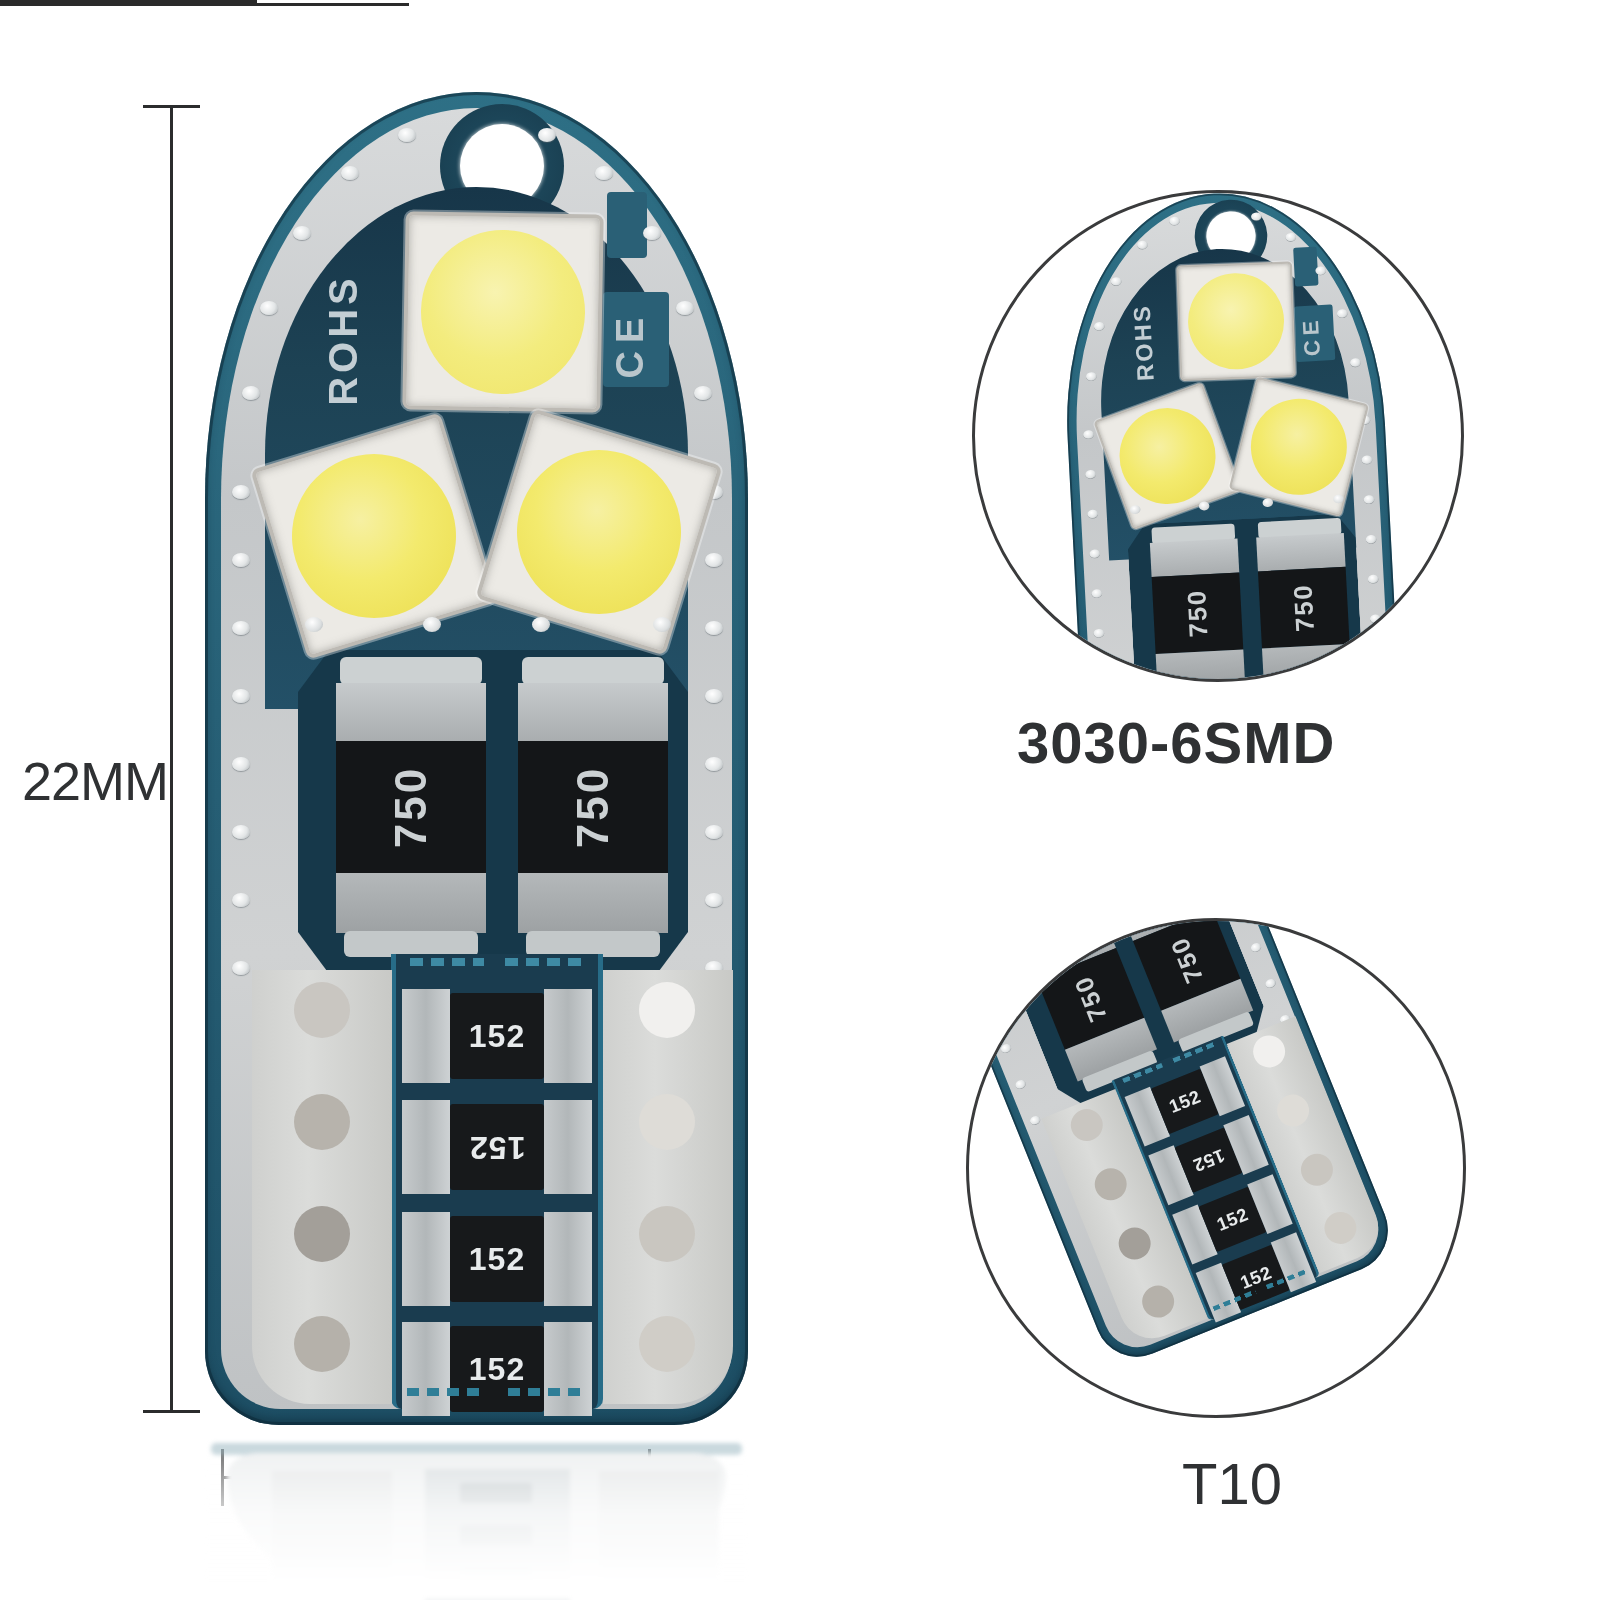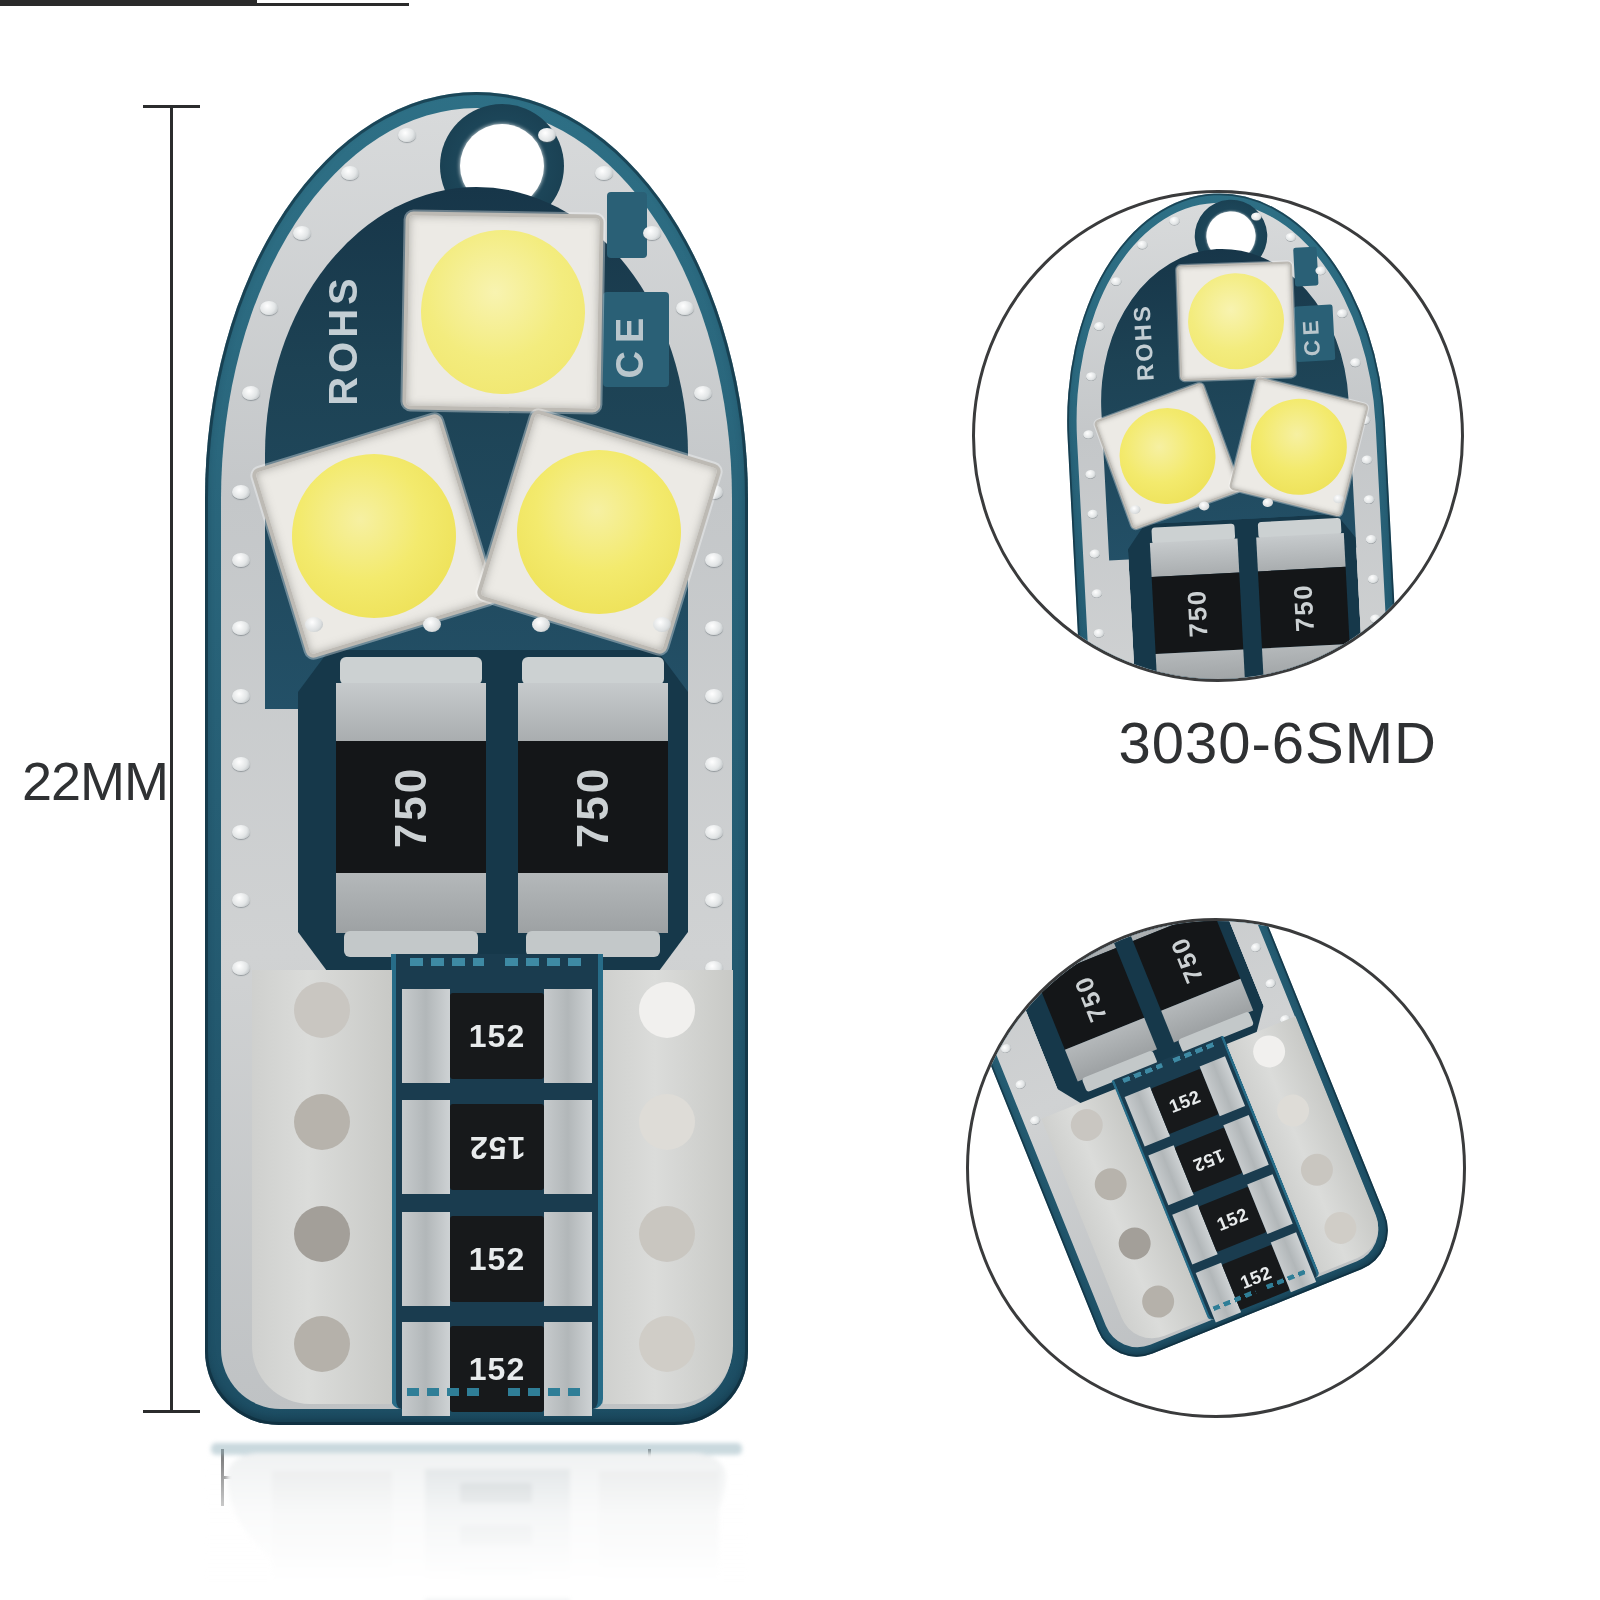--- a/index.html
+++ b/index.html
@@ -3,21 +3,21 @@
 <meta charset="utf-8">
 <style>
   html,body{margin:0;padding:0;background:#fff;}
   #stage{position:relative;width:1600px;height:1600px;background:#fff;overflow:hidden;
          font-family:"Liberation Sans",sans-serif;}
 
   
   .ann{position:absolute;color:#2f3133;white-space:nowrap;}
   .lbl-22{left:22px;top:750px;width:150px;font-size:54px;letter-spacing:-1px;}
   .lbl-9{left:379px;top:1505px;width:200px;text-align:center;font-size:52px;}
-  .lbl-3030{left:1017px;top:709px;width:420px;text-align:right;font-size:58px;letter-spacing:1px;}
+  .lbl-3030{left:1017px;top:709px;width:420px;text-align:left;font-size:58px;letter-spacing:1px;font-weight:bold;}
   .lbl-t10{left:1122px;top:1450px;width:220px;text-align:center;font-size:58px;}
 
   
   .dline{position:absolute;background:#2b2c2d;}
   .v-line{left:170px;top:107px;width:3px;height:1306px;}
   .v-cap-t{left:143px;top:105px;width:57px;height:3px;}
   .v-cap-b{left:143px;top:1410px;width:57px;height:3px;}
   .h-line{left:222px;top:1476px;width:429px;height:3px;}
   .h-cap-l{left:221px;top:1449px;width:3px;height:57px;}
   .h-cap-r{left:648px;top:1449px;width:3px;height:57px;}
@@ -458,14 +458,15 @@
               <span>152</span>
             </div>
       <div class="pad-r"></div>
     </div>
 
     <div class="dash dash-c"></div>
     <div class="dash dash-d"></div>
   </div>
 </div>
   </div>
+  <div class="ann lbl-t10">T10</div>
 
 </div>
 
 </body></html>

